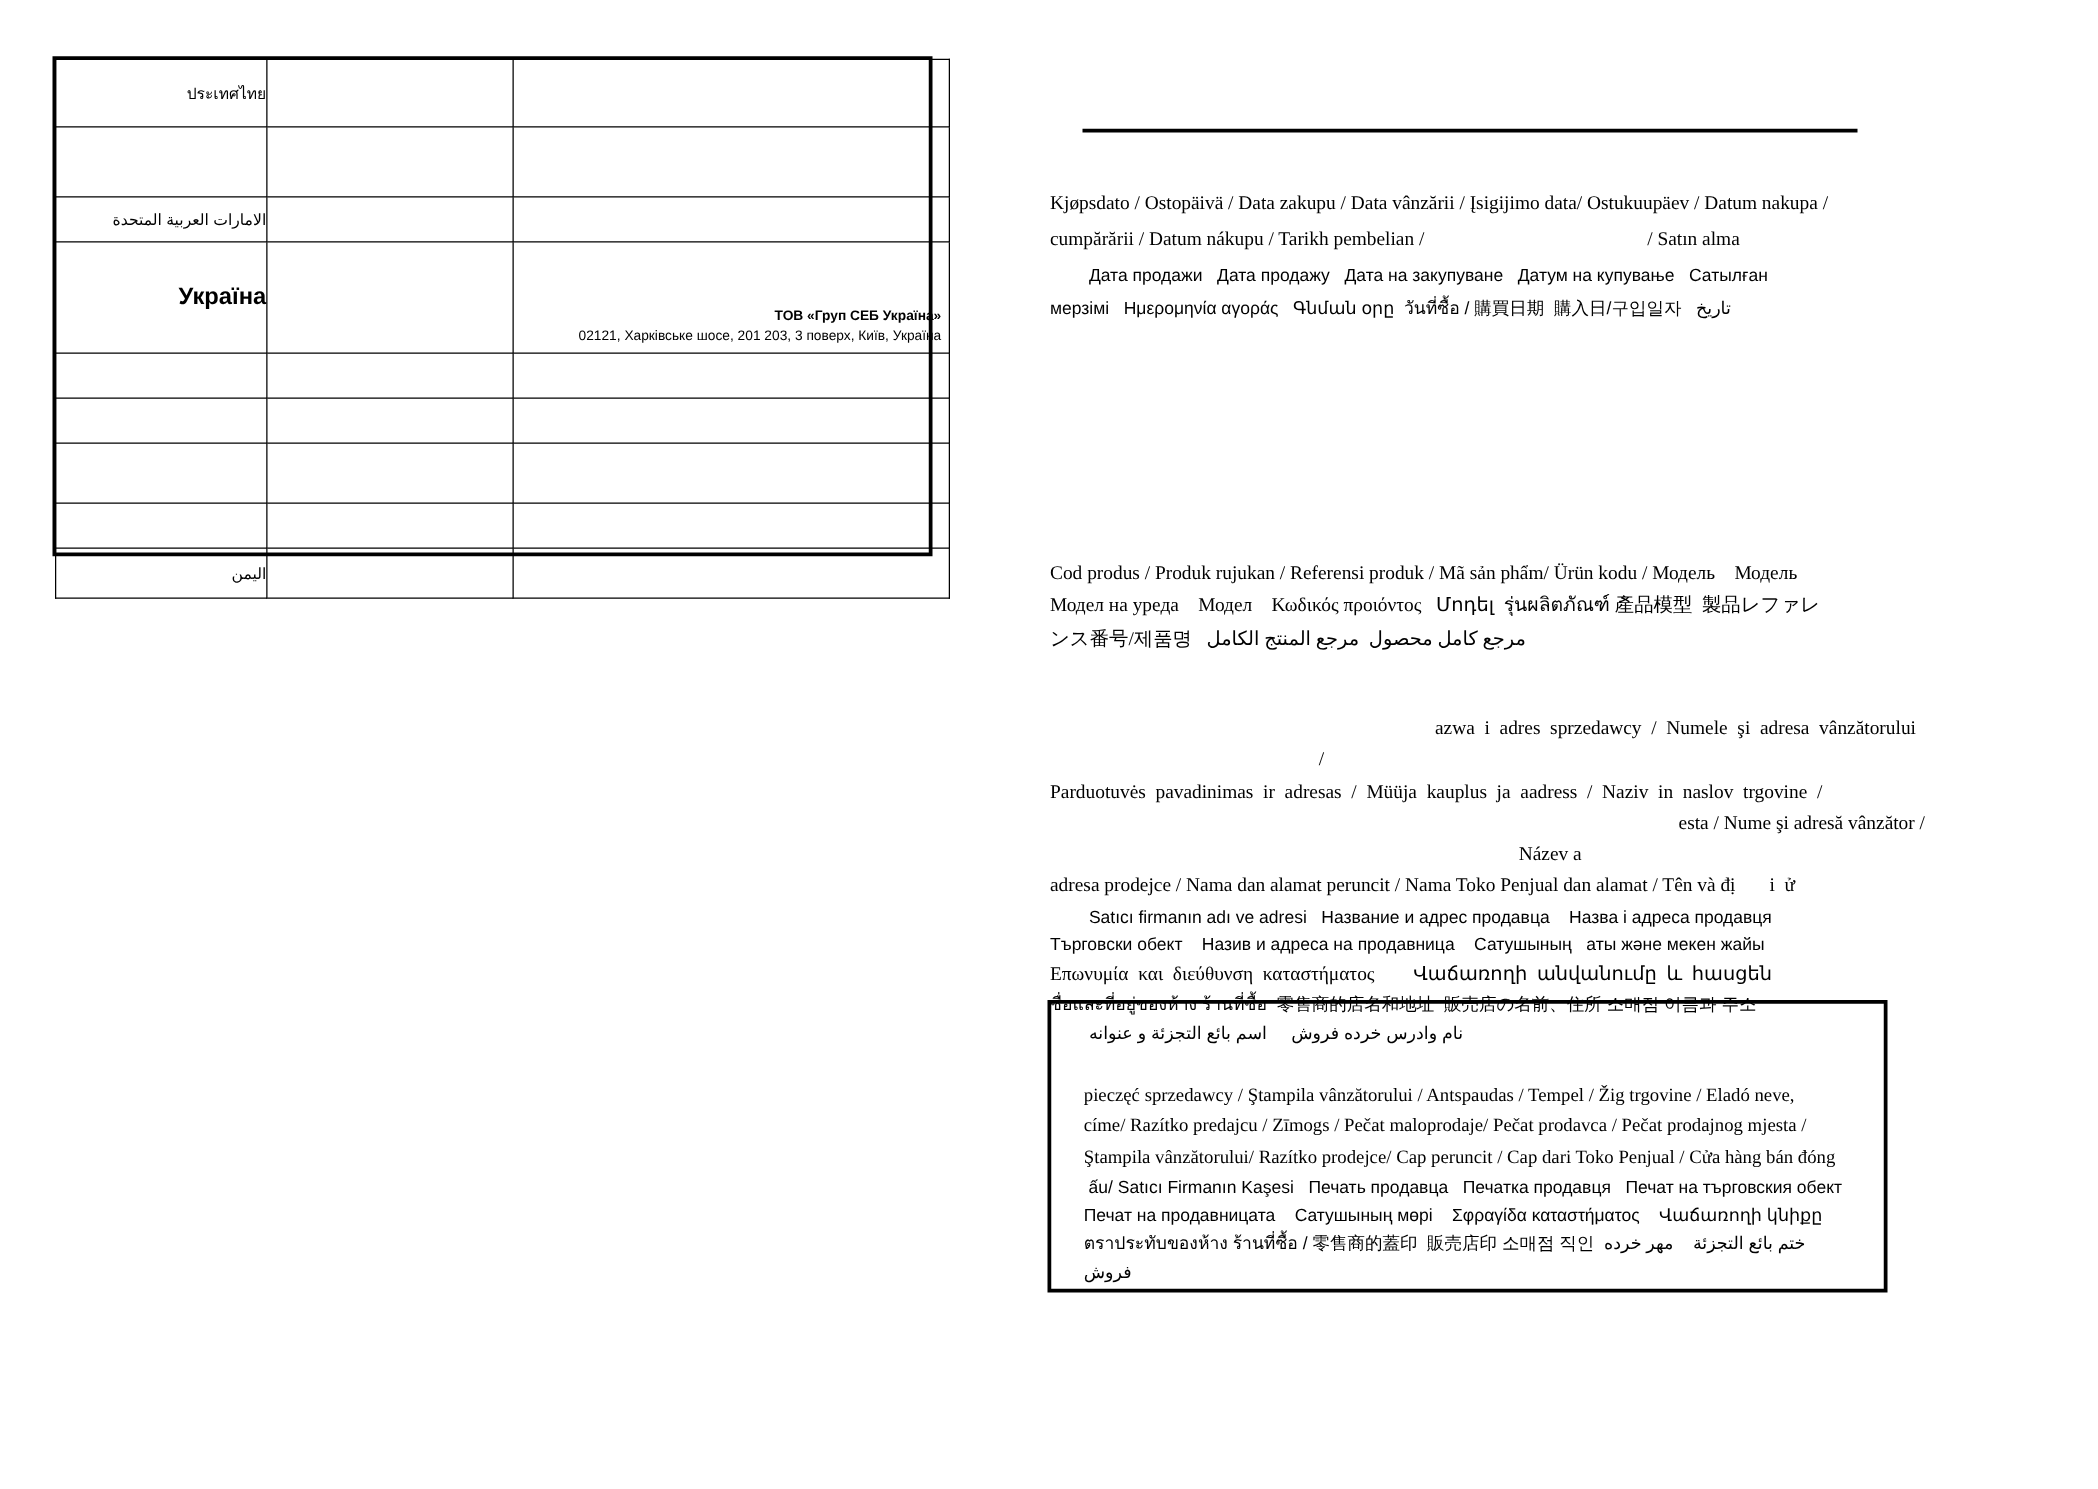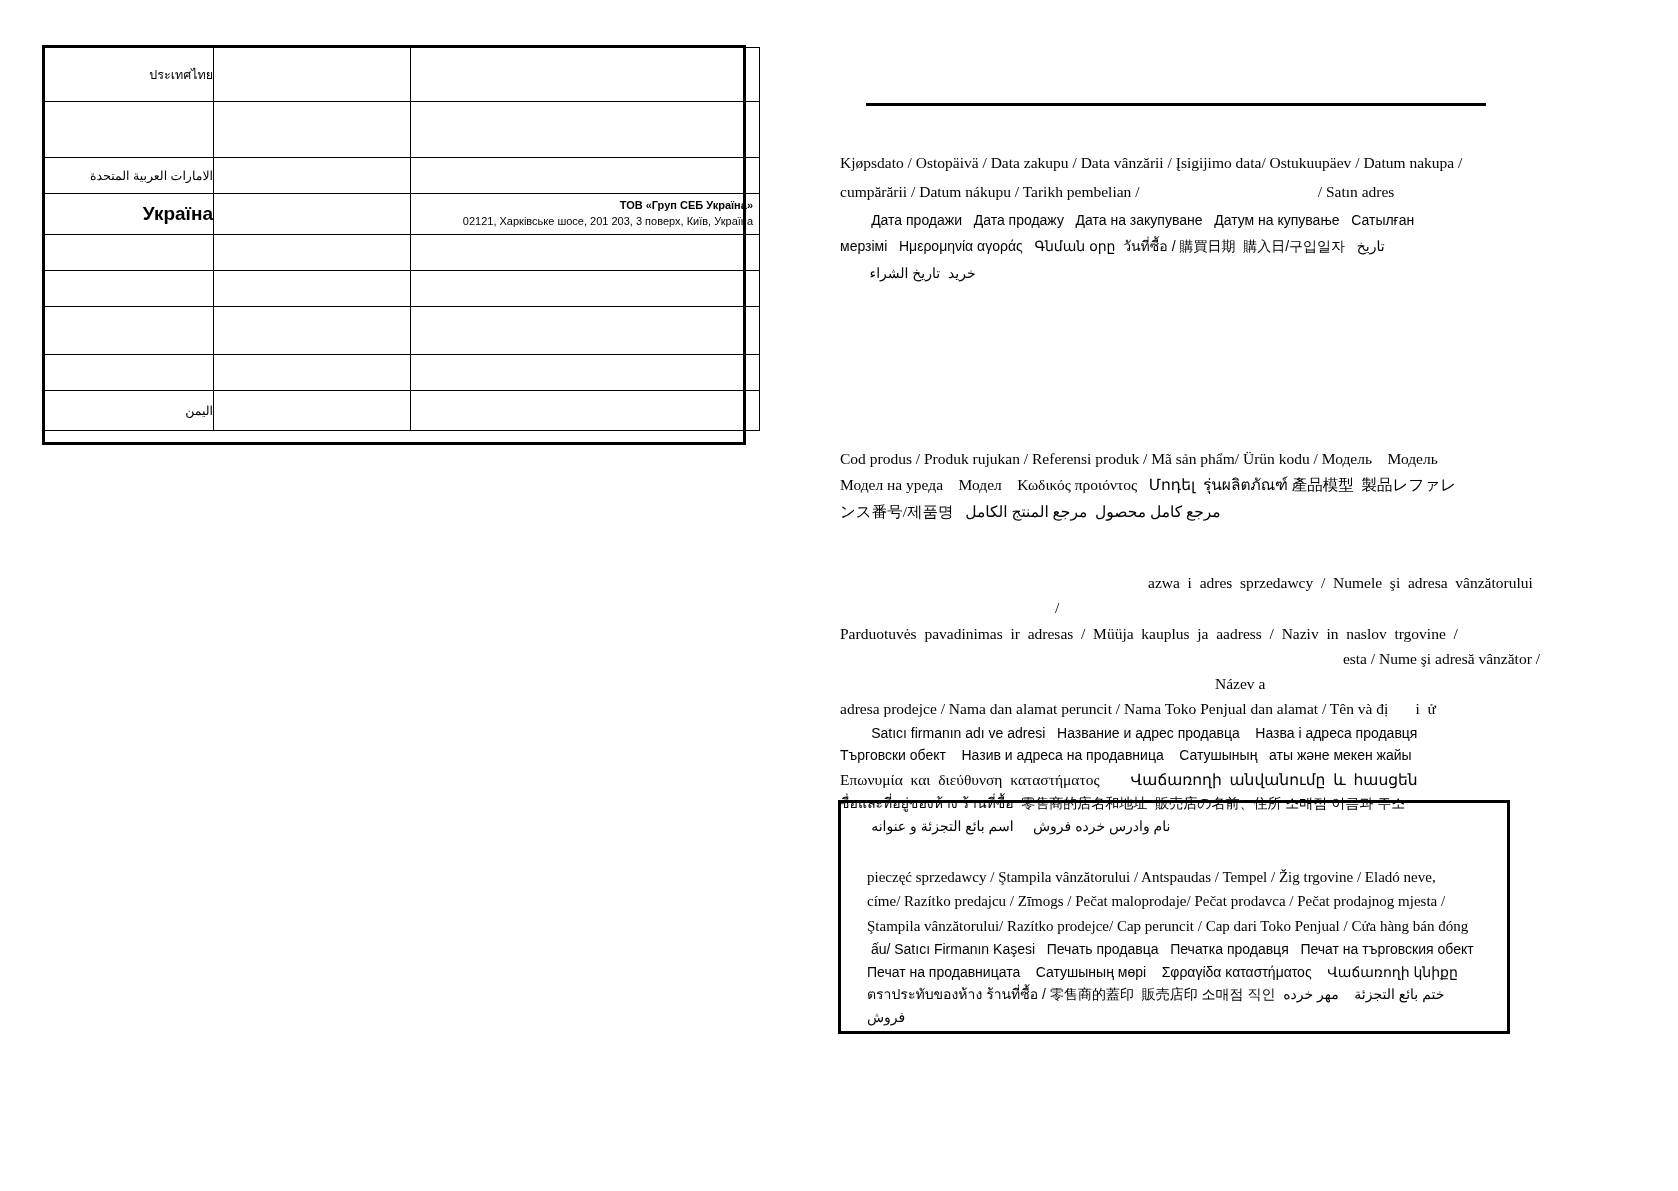--- a/index.html
+++ b/index.html
@@ -53,21 +53,21 @@
   .cell-country.bold {
     font-weight: bold;
     font-size: 19px;
   }
   .cell-addr {
     font-family: "Liberation Sans", sans-serif;
     font-size: 11px;
     line-height: 1.45;
     padding: 4px 6px !important;
   }
-  .cell-addr .addr-name { font-weight: bold; }
+  .cell-addr .addr-name { font-weight: bold; margin-top: 48px; }
 
   .row-h1 { height: 54px; }
   .row-h2 { height: 56px; }
   .row-h3 { height: 36px; }
   .row-h4 { height: 36px; }
   .row-h5 { height: 36px; }
   .row-h6 { height: 48px; }
   .row-h7 { height: 36px; }
   .row-h8 { height: 40px; }
 
@@ -175,24 +175,23 @@
       <td class="cell-addr"></td>
     </tr>
   </tbody>
 </table>
 <div class="tbl-outer"></div>
 
 <div class="rule"></div>
 
 <div class="right-col block" id="block-purchase-date" style="top:148px;">
   <span class="ln">Kjøpsdato / Ostopäivä / Data zakupu / Data vânzării / Įsigijimo data/ Ostukuupäev / Datum nakupa /</span>
-  <span class="ln">cumpărării / Datum nákupu / Tarikh pembelian /                                              / Satın adres</span>
+  <span class="ln">cumpărării / Datum nákupu / Tarikh pembelian /                                              / Satın alma</span>
   <span class="ln sans">        Дата продажи   Дата продажу   Дата на закупуване   Датум на купување   Сатылған</span>
   <span class="ln sans">мерзімі   Ημερομηνία αγοράς   Գնման օրը  วันที่ซื้อ / 購買日期  購入日/구입일자   تاريخ</span>
-  <span class="ln sans ind-2">    خريد  تاريخ الشراء</span>
 </div>
 
 <div class="right-col block" id="block-product-code" style="top:400px; line-height:1.7;margin-top:46px;">
   <span class="ln">Cod produs / Produk rujukan / Referensi produk / Mã sản phẩm/ Ürün kodu / Модель    Модель</span>
   <span class="ln">Модел на уреда    Модел    Κωδικός προιόντος   Մոդել  รุ่นผลิตภัณฑ์ 產品模型  製品レファレ</span>
   <span class="ln">ンス番号/제품명   مرجع كامل محصول  مرجع المنتج الكامل</span>
 </div>
 
 <div class="right-col block" id="block-seller-address" style="top:570px; line-height:1.63; width:700px;">
   <span class="ln ind-3">                        azwa  i  adres  sprzedawcy  /  Numele  şi  adresa  vânzătorului  /</span>

